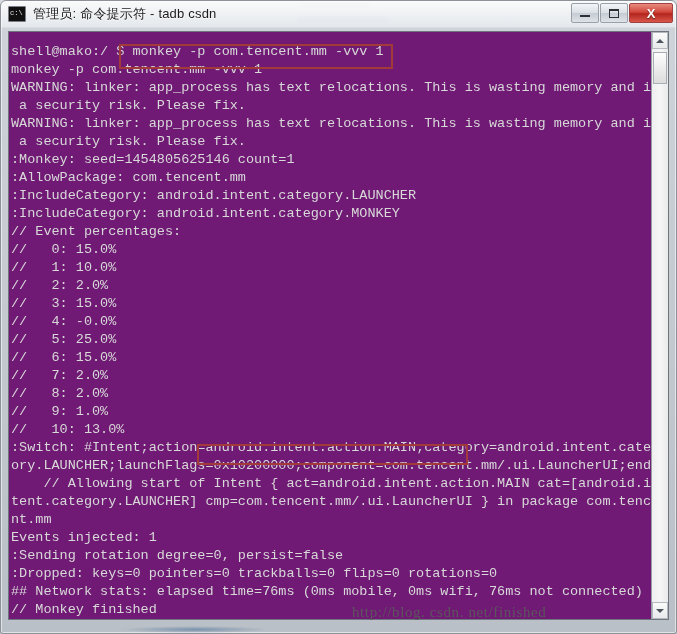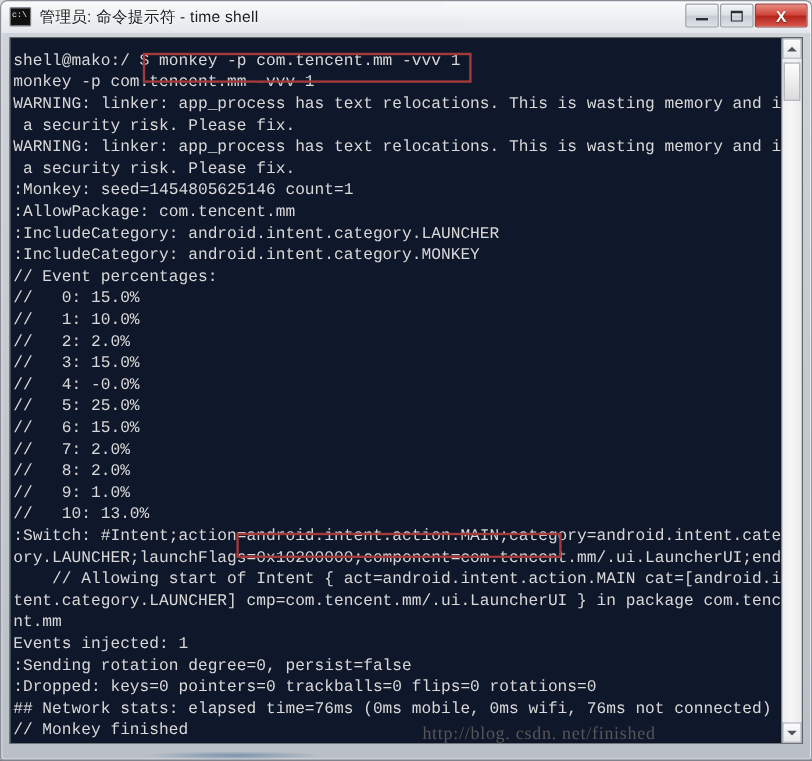--- a/index.html
+++ b/index.html
@@ -127,21 +127,21 @@
     box-sizing: border-box;
     border: 1px solid #6f757c;
     background: #000000;
     box-shadow: inset 1px 1px 0 rgba(0,0,0,0.8);
   }
   .console-screen {
     position: absolute;
     left: 0; top: 0;
     width: 643px;
     height: 587px;
-    background: #0f172a;
+    background: #701a75;
     overflow: hidden;
   }
   .term {
     position: absolute;
     left: 2px;
     top: 11px;
     width: 660px;
     font-family: "Liberation Mono", "DejaVu Sans Mono", monospace;
     font-size: 13.5px;
     line-height: 18px;
@@ -264,21 +264,21 @@
 
 <div id="window">
 
   <div class="ghost" id="ghost1"></div>
   <div class="ghost" id="ghost2"></div>
 
   <div class="frame"></div>
 
   <div class="titlebar">
     <div class="title-icon"></div>
-    <div class="title-text">管理员: 命令提示符 - time  shell</div>
+    <div class="title-text">管理员: 命令提示符 - tadb  csdn</div>
   </div>
 
   <div class="wincontrols">
     <div class="wbtn">
       <div class="glyph-min"></div>
     </div>
     <div class="wbtn">
       <div class="glyph-max"></div>
     </div>
     <div class="wbtn close">

